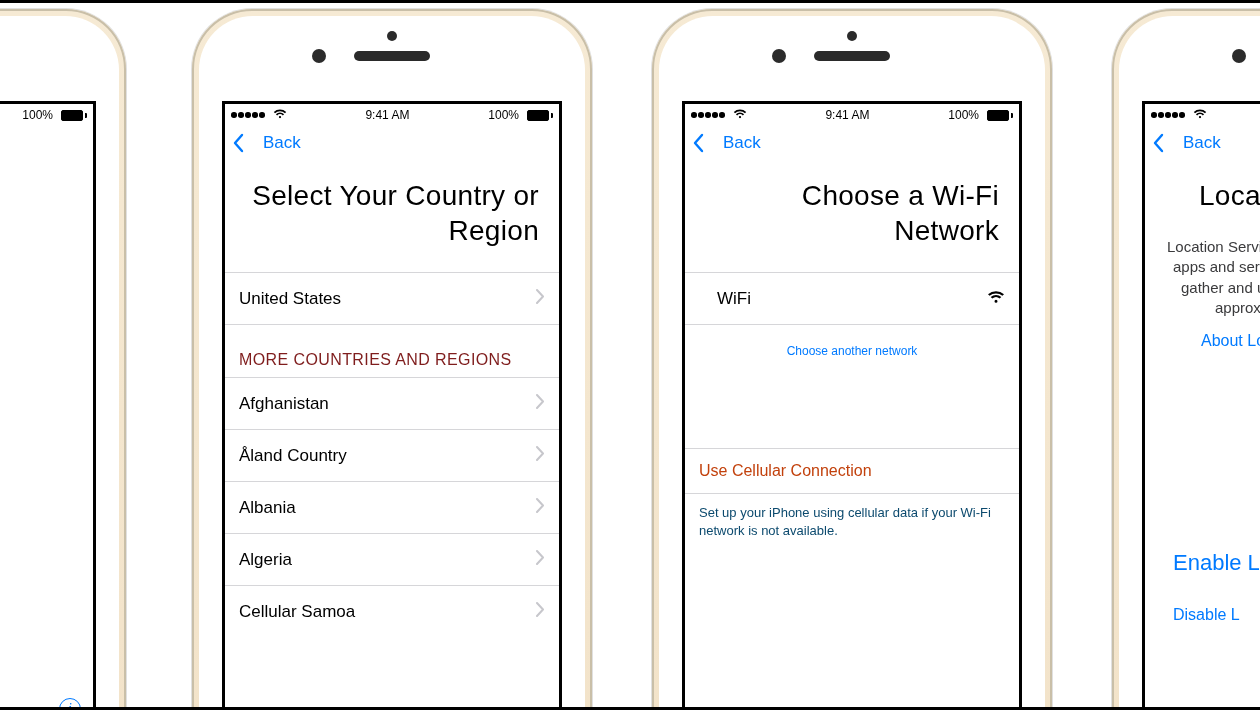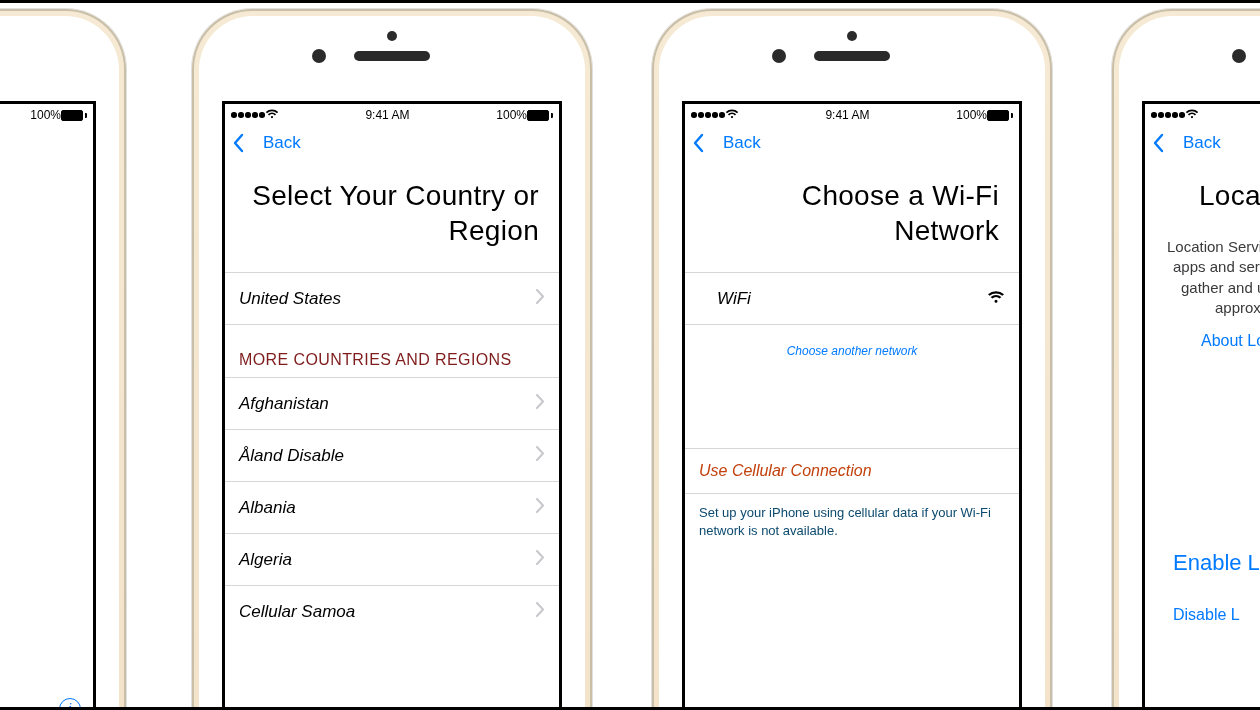--- a/index.html
+++ b/index.html
@@ -83,21 +83,21 @@
     .status {
       height: 22px;
       display: flex;
       align-items: center;
       justify-content: space-between;
       padding: 0 6px;
       font-size: 12px;
       font-weight: 500;
       color: #000;
     }
-    .status .left, .status .right { display: flex; align-items: center; gap: 0; }
+    .status .left, .status .right { display: flex; align-items: center; gap: 8px; }
     .dots { display: flex; gap: 1.5px; }
     .dots span {
       width: 5.5px; height: 5.5px; border-radius: 50%;
       background: #000;
     }
     .wifi-mini {
       width: 14px; height: 12px; position: relative;
     }
     .wifi-mini svg { display:block; }
     .battery {
@@ -138,21 +138,20 @@
     
     .row {
       display: flex;
       align-items: center;
       justify-content: space-between;
       padding: 0 14px;
       height: 52px;
       border-top: 1px solid #d6d6d9;
       font-size: 17px;
       color: #000;
-      font-style: italic;
     }
     .row:last-child { border-bottom: 1px solid #d6d6d9; }
     .row.link { color: #007aff; justify-content: center; font-size: 12px; }
     .row .chev { color: #c7c7cc; }
     .section-label {
       padding: 26px 14px 8px;
       font-size: 16px;
       color: #7f1d1d;
       letter-spacing: .4px;
     }
@@ -283,21 +282,21 @@
 
       <div class="section-label">MORE COUNTRIES AND REGIONS</div>
 
       <div class="row">
         <span>Afghanistan</span>
         <span class="chev"><svg width="9" height="15" viewBox="0 0 9 15">
               <path d="M1 1l6 6.5L1 14" stroke="#c7c7cc" stroke-width="2" fill="none" stroke-linecap="round" stroke-linejoin="round"></path>
             </svg></span>
       </div>
       <div class="row">
-        <span>Åland Disable</span>
+        <span>Åland Country</span>
         <span class="chev"><svg width="9" height="15" viewBox="0 0 9 15">
               <path d="M1 1l6 6.5L1 14" stroke="#c7c7cc" stroke-width="2" fill="none" stroke-linecap="round" stroke-linejoin="round"></path>
             </svg></span>
       </div>
       <div class="row">
         <span>Albania</span>
         <span class="chev"><svg width="9" height="15" viewBox="0 0 9 15">
               <path d="M1 1l6 6.5L1 14" stroke="#c7c7cc" stroke-width="2" fill="none" stroke-linecap="round" stroke-linejoin="round"></path>
             </svg></span>
       </div>

